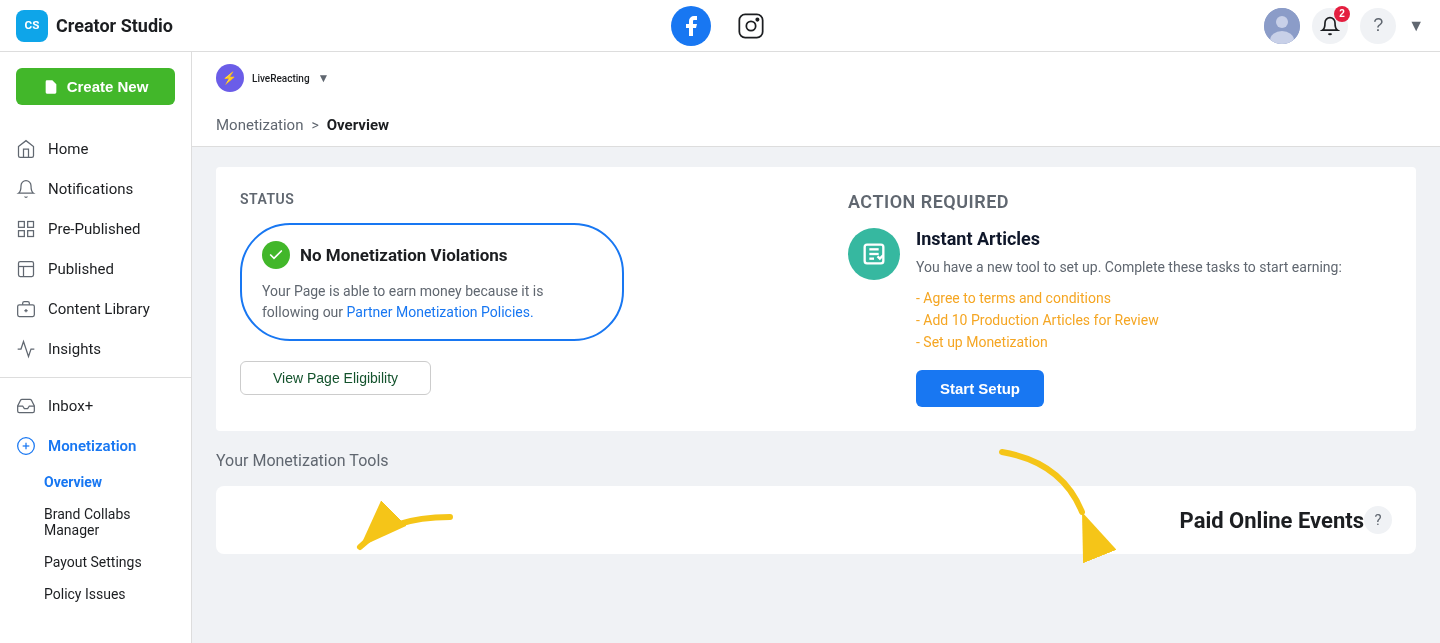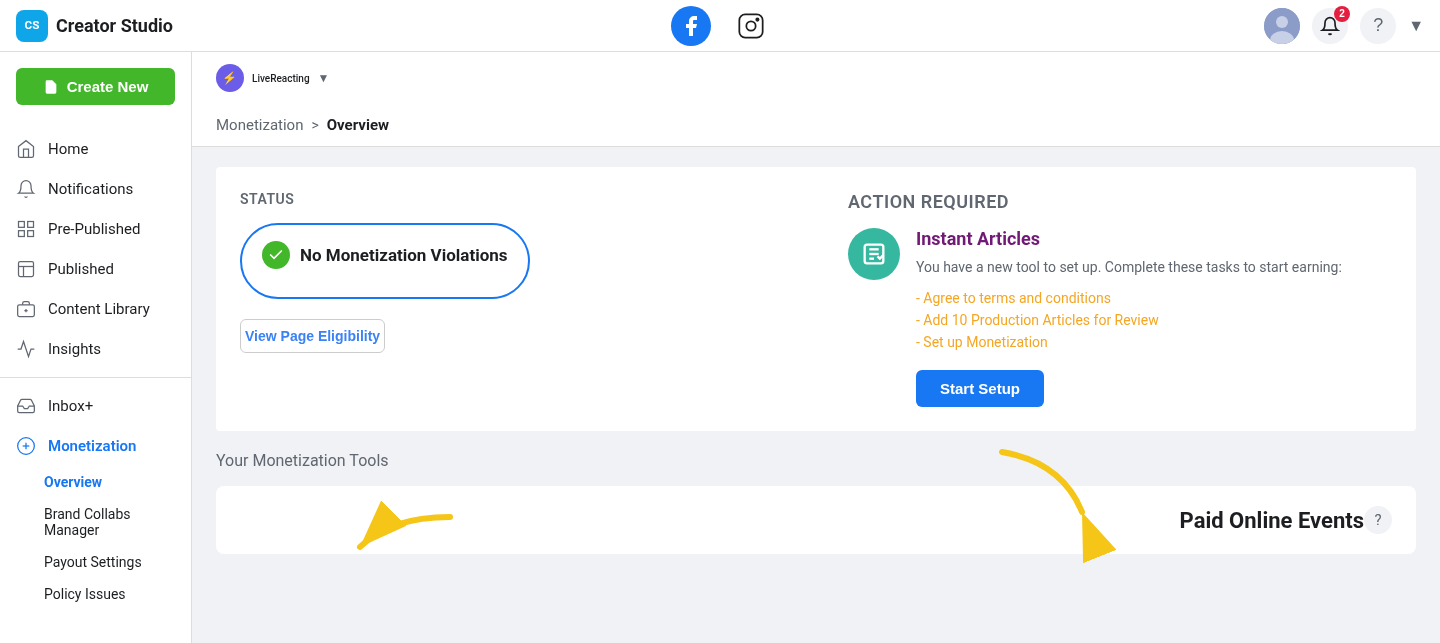--- a/index.html
+++ b/index.html
@@ -64,28 +64,28 @@
     
     .status-card { background: #fff; border-radius: 4px; padding: 24px; margin-bottom: 20px; display: flex; gap: 64px; }
     .status-section { flex: 1; }
     .section-title { font-size: 14px; font-weight: 600; color: #606770; margin-bottom: 16px; text-transform: uppercase; letter-spacing: 0.5px; }
     .no-violations { display: flex; align-items: center; gap: 10px; margin-bottom: 12px; }
     .check-icon { width: 28px; height: 28px; background: #42b72a; border-radius: 50%; display: flex; align-items: center; justify-content: center; flex-shrink: 0; }
     .check-icon svg { width: 16px; height: 16px; fill: white; }
     .no-violations-text { font-size: 17px; font-weight: 700; color: #1c1e21; }
     .violation-desc { font-size: 14px; color: #606770; line-height: 1.5; max-width: 340px; }
     .partner-link { color: #1877f2; text-decoration: none; cursor: pointer; }
-    .view-eligibility-btn { background: #fff; border: 1px solid #ccc; border-radius: 6px; padding: 8px 4px; font-size: 14px; color: #3b82f6; cursor: pointer; font-weight: 700; }
+    .view-eligibility-btn { background: #fff; border: 1px solid #ccc; border-radius: 6px; padding: 8px 32px; font-size: 14px; color: #14532d; cursor: pointer; font-weight: 400; }
 
     .action-section { flex: 1; }
     .action-required-title { font-size: 18px; font-weight: 600; color: #606770; margin-bottom: 16px; text-transform: uppercase; letter-spacing: 0.5px; }
     .instant-articles { display: flex; gap: 16px; align-items: flex-start; }
     .ia-icon { width: 52px; height: 52px; background: #36b8a0; border-radius: 50%; display: flex; align-items: center; justify-content: center; flex-shrink: 0; }
     .ia-content { flex: 1; }
-    .ia-title { font-size: 18px; font-weight: 700; color: #701a75; margin-bottom: 8px; }
+    .ia-title { font-size: 18px; font-weight: 700; color: #0f172a; margin-bottom: 8px; }
     .ia-desc { font-size: 14px; color: #606770; margin-bottom: 12px; line-height: 1.5; }
     .ia-tasks { list-style: none; margin-bottom: 20px; }
     .ia-tasks li { font-size: 14px; color: #f5a623; margin-bottom: 6px; cursor: pointer; }
     .start-setup-btn { background: #1877f2; color: white; border: none; border-radius: 6px; padding: 10px 24px; font-size: 15px; font-weight: 600; cursor: pointer; }
 
     
     .tools-section { }
     .tools-title { font-size: 16px; color: #606770; margin-bottom: 16px; }
     .tool-card { background: #fff; border-radius: 8px; padding: 20px 24px; display: flex; align-items: center; justify-content: flex-end; }
     .tool-card-title { font-size: 22px; font-weight: 700; color: #1c1e21; }
@@ -264,20 +264,24 @@
             <div class="section-title">Status</div>
             <div style="border: 2px solid #1877f2; border-radius: 50px; padding: 16px 20px; display: inline-block; margin-bottom: 20px;">
               <div class="no-violations">
                 <div class="check-icon">
                   <svg viewBox="0 0 24 24">
                       <polyline points="20 6 9 17 4 12" stroke="white" stroke-width="2.5" fill="none" stroke-linecap="round"></polyline>
                     </svg>
                 </div>
                 <span class="no-violations-text">No Monetization Violations</span>
               </div>
+              <p class="violation-desc">
+                <span>Your Page is able to earn money because it is following our</span>
+                <a class="partner-link">Partner Monetization Policies.</a>
+              </p>
             </div>
             <br>
             <button class="view-eligibility-btn">View Page Eligibility</button>
           </div>
 
           <div class="action-section">
             <div class="action-required-title">Action Required</div>
             <div class="instant-articles">
               <div class="ia-icon">
                 <svg width="28" height="28" viewBox="0 0 24 24" fill="none" stroke="white" stroke-width="2">

